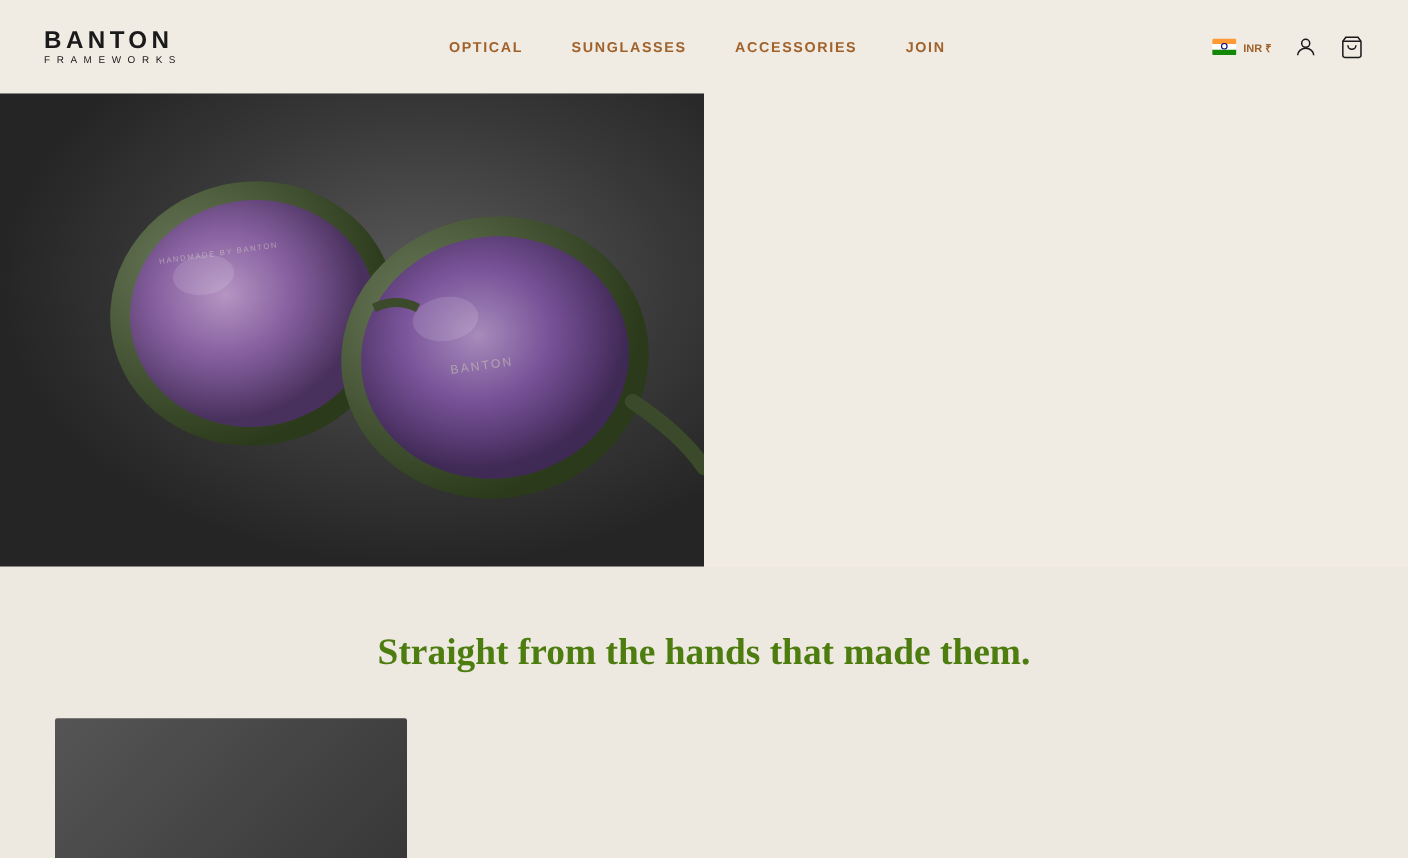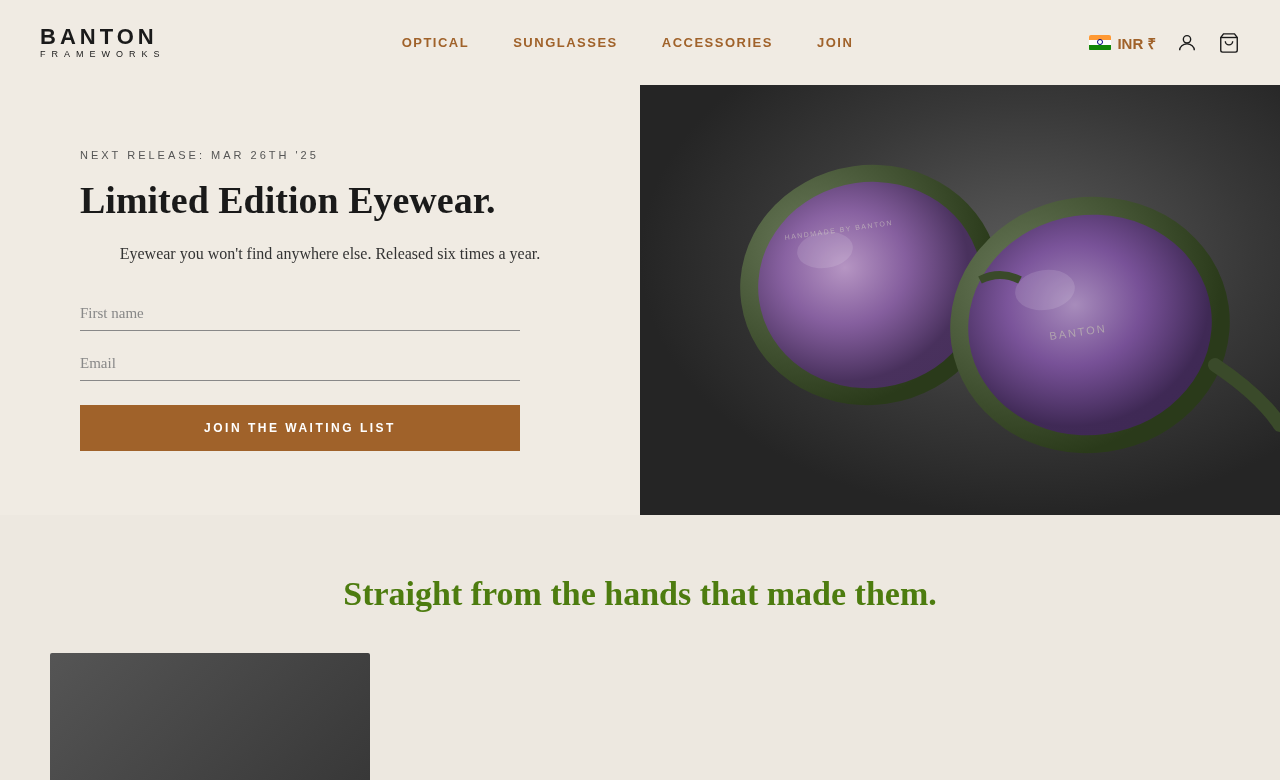--- a/index.html
+++ b/index.html
@@ -49,21 +49,21 @@
     .header-right {
       display: flex;
       align-items: center;
       gap: 20px;
     }
     .currency-selector {
       display: flex;
       align-items: center;
       gap: 6px;
       font-family: Arial, sans-serif;
-      font-size: 15px;
+      font-size: 10px;
       color: #a0622a;
       font-weight: 600;
       cursor: pointer;
       text-align: right;
     }
     .flag-icon {
       width: 22px;
       height: 16px;
       display: inline-flex;
       flex-direction: column;
@@ -228,33 +228,20 @@
       <svg width="22" height="22" viewBox="0 0 24 24" fill="none" stroke="#1a1a1a" stroke-width="1.5">
         <path d="M6 2L3 6v14a2 2 0 002 2h14a2 2 0 002-2V6l-3-4z"></path>
         <line x1="3" y1="6" x2="21" y2="6"></line>
         <path d="M16 10a4 4 0 01-8 0"></path>
       </svg>
     </button>
   </div>
 </header>
 
 <section class="hero">
-  <div class="hero-left">
-    <p class="hero-badge">NEXT RELEASE: MAR 26TH '25</p>
-    <h1 class="hero-title">Limited Edition Eyewear.</h1>
-    <p class="hero-desc">Eyewear you won't find anywhere else. Released six times a year.</p>
-
-    <div class="form-group">
-      <input class="form-input" type="text" placeholder="First name" style="">
-    </div>
-    <div class="form-group">
-      <input class="form-input" type="email" placeholder="Email" style="">
-    </div>
-    <button class="btn-join">JOIN THE WAITING LIST</button>
-  </div>
 
   <div class="hero-right">
     
     <svg viewBox="0 0 640 430" xmlns="http://www.w3.org/2000/svg" style="width:100%;height:100%;">
 
       <defs>
         <radialGradient id="bgGrad" cx="60%" cy="40%" r="60%">
           <stop offset="0%" stop-color="#5a5a5a"></stop>
           <stop offset="60%" stop-color="#383838"></stop>
           <stop offset="100%" stop-color="#252525"></stop>

